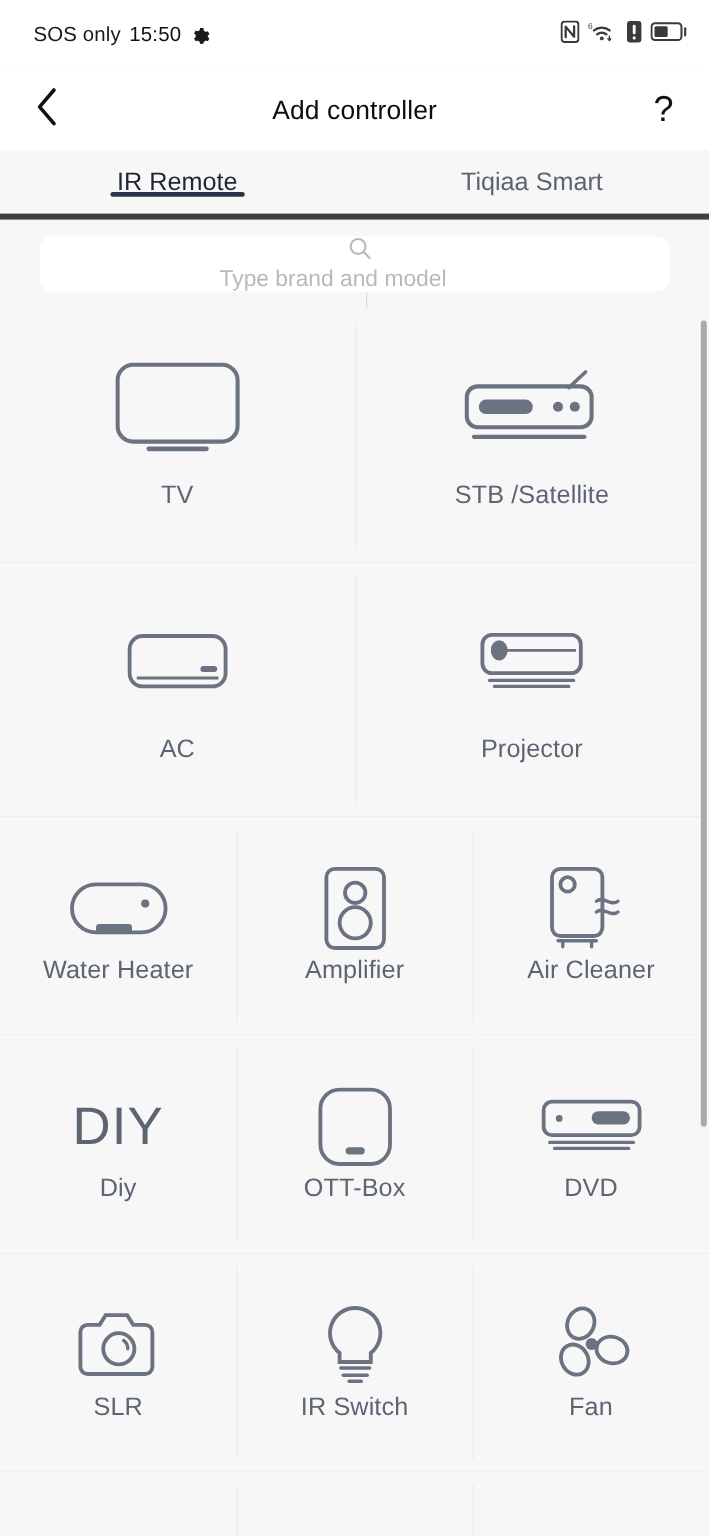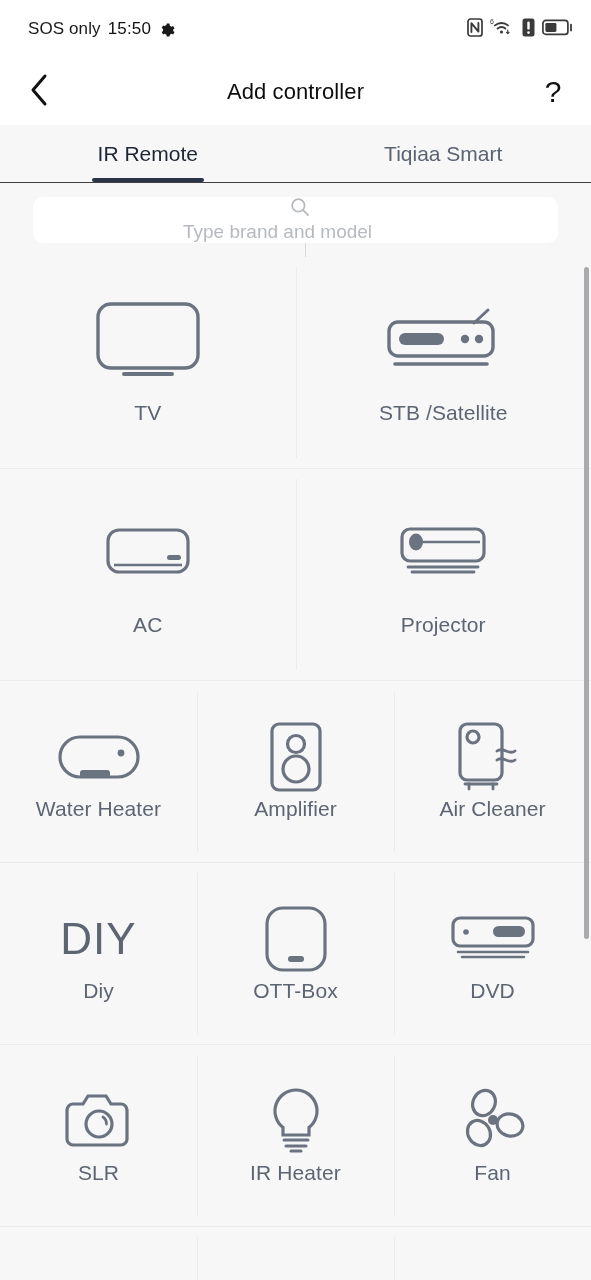--- a/index.html
+++ b/index.html
@@ -47,21 +47,22 @@
     position: absolute; right: 18px; top: 50%; transform: translateY(-50%);
     width: 40px; height: 42px; display: flex; align-items: center; justify-content: center;
     font-size: 30px; color: #111; line-height: 1;
   }
 
   
   .tabs {
     height: 58px; width: 100%;
     background: #f7f7f8;
     display: flex; position: relative;
-    border-bottom: 1px solid #404040;
+    border-bottom: 5px solid #404040;
+    align-items: center;
   }
   .tab {
     flex: 1; display: flex; align-items: center; justify-content: center;
     font-size: 21px; color: #5b6372; position: relative;
   }
   .tab.active { color: #1d2633; }
   .tab.active .tab-underline {
     position: absolute; bottom: 0px; left: 50%; transform: translateX(-50%);
     width: 112px; height: 4px; background: #2c3547; border-radius: 2px;
   }
@@ -355,21 +356,21 @@
       <div class="cell-label">SLR</div>
     </div>
     <div class="cell">
       <div class="cell-icon">
         <svg width="56" height="68" viewBox="0 0 56 68" fill="none" stroke="#6b7280" stroke-width="3.2">
           <path d="M28 3a21 21 0 0 0-13 37.5V48h26v-7.5A21 21 0 0 0 28 3z"></path>
           <path d="M16 53h24M18 59h20" stroke-width="3" stroke-linecap="round"></path>
           <path d="M23 64h10" stroke-width="3" stroke-linecap="round"></path>
         </svg>
       </div>
-      <div class="cell-label">IR Heater</div>
+      <div class="cell-label">IR Switch</div>
     </div>
     <div class="cell">
       <div class="cell-icon">
         <svg width="66" height="66" viewBox="0 0 66 66" fill="none" stroke="#6b7280" stroke-width="3.2">
           <ellipse cx="24" cy="15" rx="11" ry="13" transform="rotate(25 24 15)"></ellipse>
           <ellipse cx="50" cy="37" rx="11" ry="13" transform="rotate(105 50 37)"></ellipse>
           <ellipse cx="19" cy="45" rx="11" ry="13" transform="rotate(-30 19 45)"></ellipse>
           <circle cx="33" cy="32" r="5" fill="#6b7280" stroke="none"></circle>
         </svg>
       </div>

